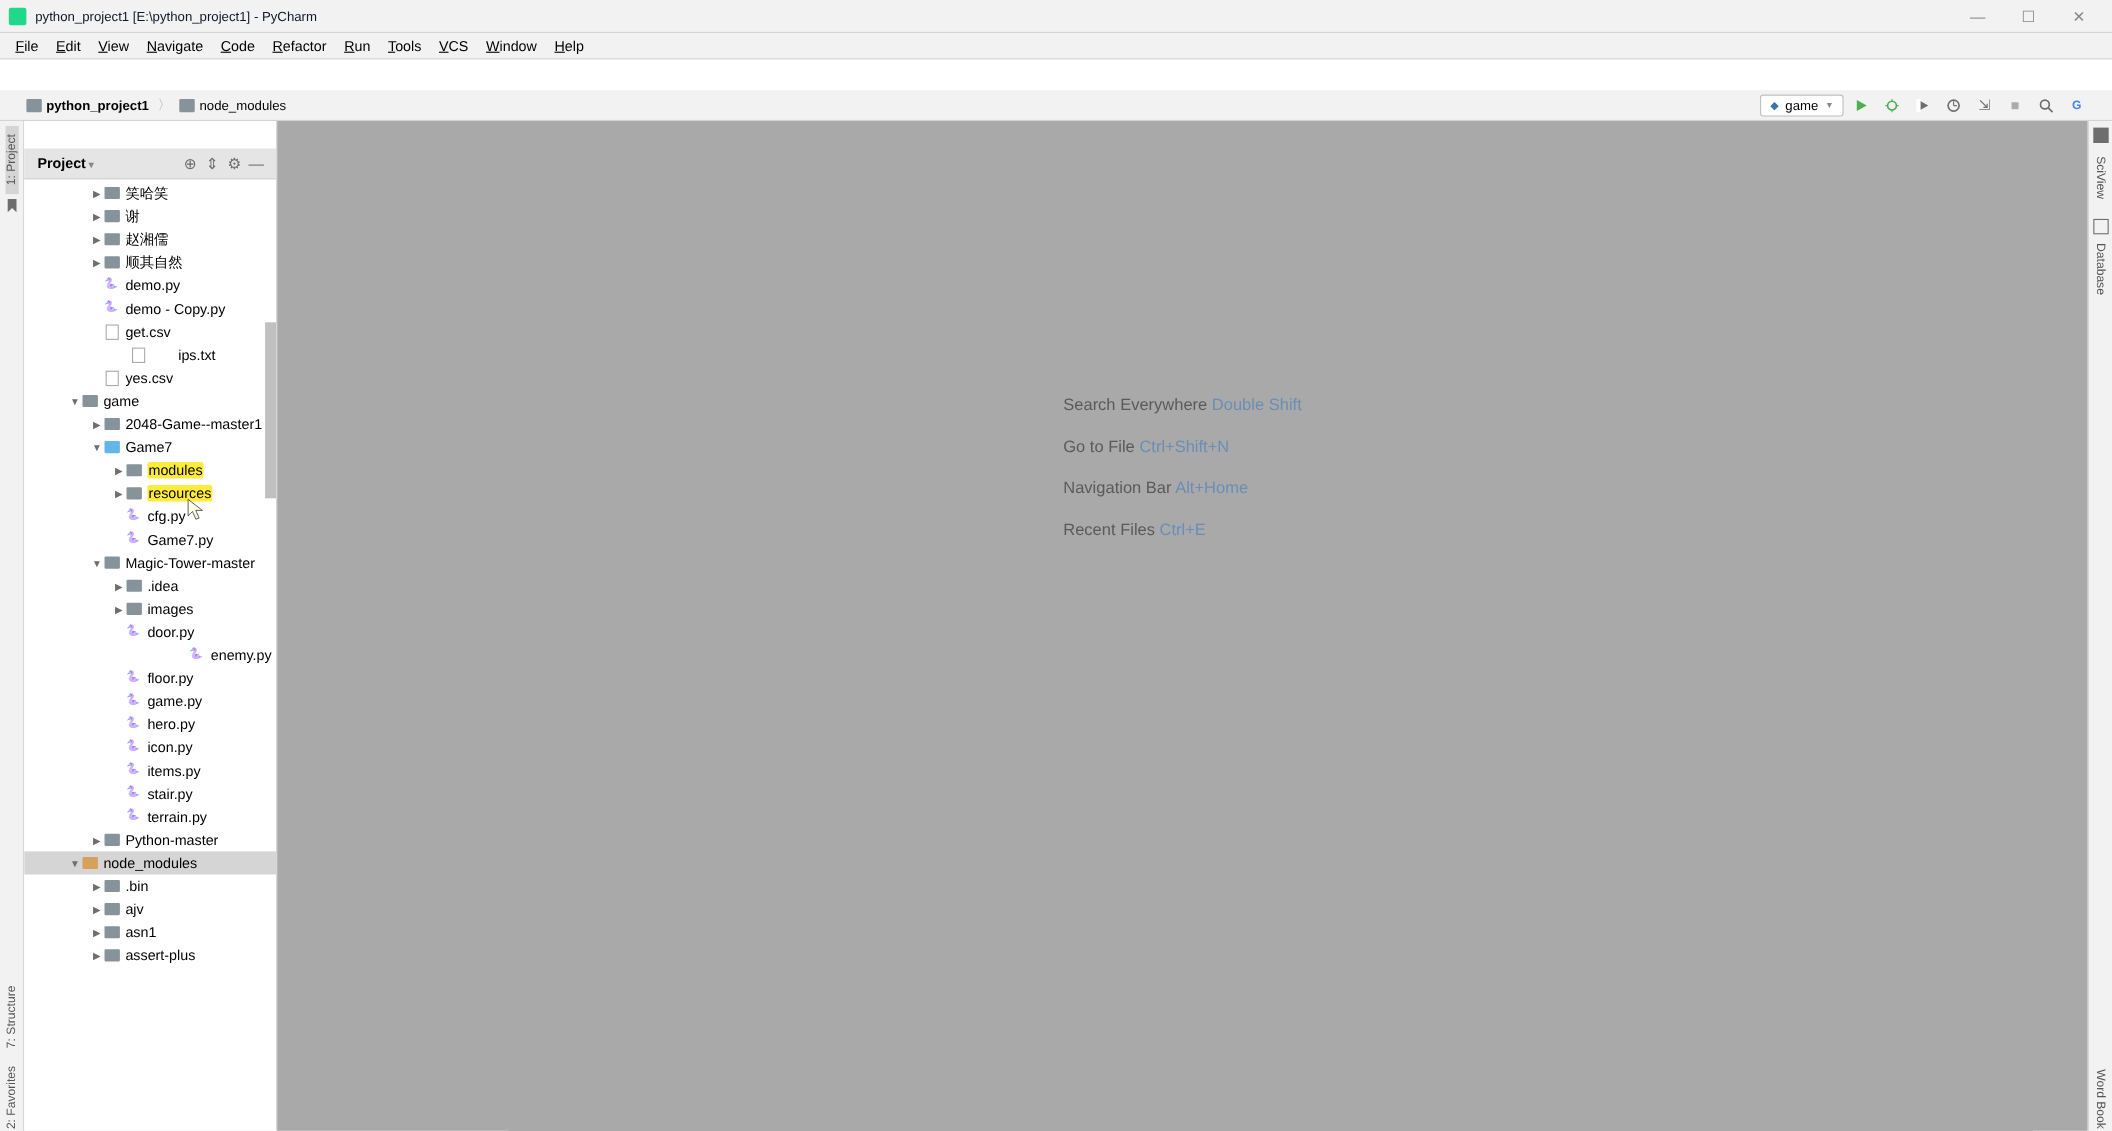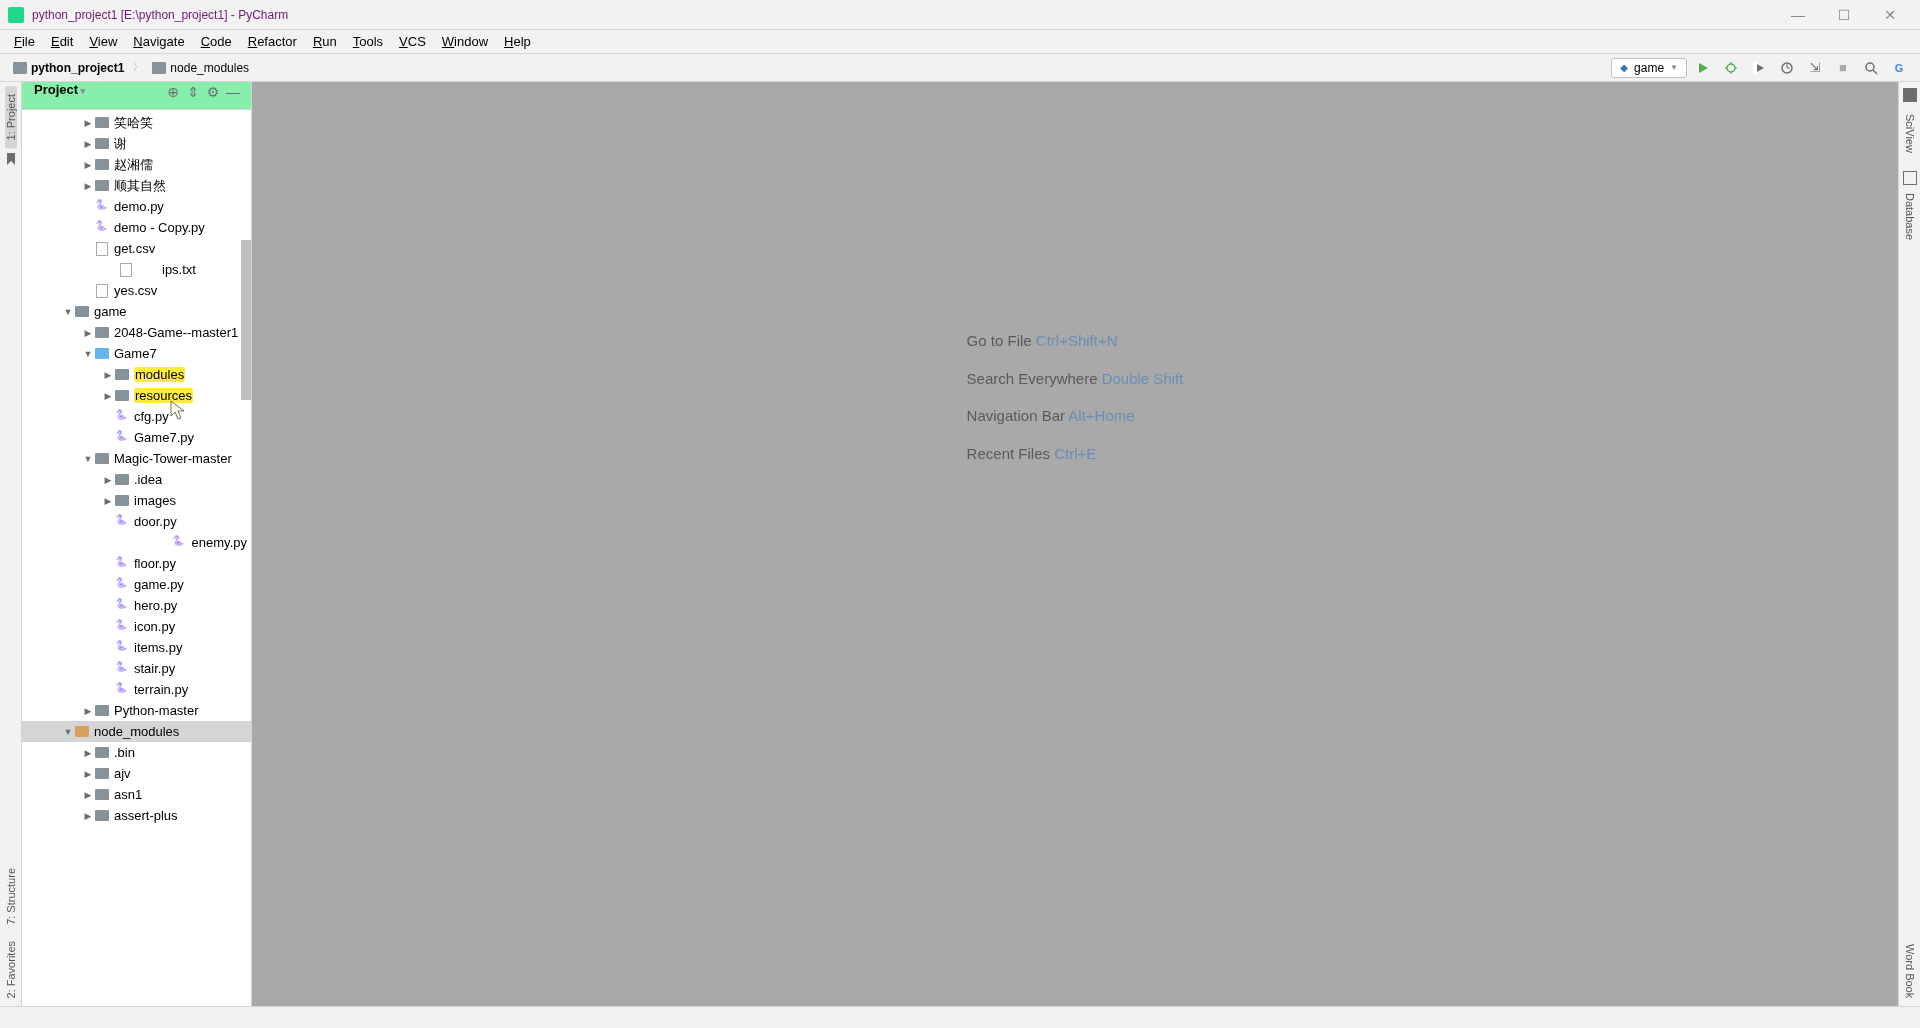--- a/index.html
+++ b/index.html
@@ -1,28 +1,28 @@
 <!DOCTYPE html>
 <html><head>
 <meta charset="utf-8">
 <style>
 * { margin: 0; padding: 0; box-sizing: border-box; font-family: "Segoe UI", Arial, sans-serif; }
 body { width: 1920px; height: 1028px; background: #fff; overflow: hidden; font-size: 13px; color: #000; }
 
 .titlebar { height: 30px; background: #f2f2f2; border-bottom: 1px solid #d4d4d4; display: flex; align-items: center; padding: 0 8px; }
 .titlebar .app-icon { width: 16px; height: 16px; background: #21d789; border-radius: 2px; margin-right: 8px; }
-.titlebar .title { color: #701a75; font-size: 12px; flex: 1; }
+.titlebar .title { color: #0f172a; font-size: 12px; flex: 1; }
 .titlebar .win-btns { display: flex; gap: 2px; }
 .titlebar .win-btn { width: 44px; height: 28px; display: flex; align-items: center; justify-content: center; color: #888; cursor: pointer; font-size: 14px; }
 
 .menubar { height: 24px; background: #f2f2f2; border-bottom: 1px solid #d4d4d4; display: flex; align-items: center; padding: 0 6px; }
 .menubar .menu-item { padding: 2px 8px; cursor: pointer; font-size: 13px; text-align: center; }
 .menubar .menu-item u { text-decoration: underline; }
 
-.navbar { height: 28px; background: #f2f2f2; border-bottom: 1px solid #d4d4d4; display: flex; padding: 0 9px; justify-content: space-between; }
+.navbar { height: 28px; background: #f2f2f2; border-bottom: 1px solid #d4d4d4; display: flex; padding: 0 20px; justify-content: space-between; margin-top: 28px; }
 .navbar .breadcrumb { display: flex; align-items: center; gap: 2px; font-size: 12px; }
 .navbar .breadcrumb .crumb { display: flex; align-items: center; gap: 4px; padding: 2px 4px; }
 .navbar .breadcrumb .sep { color: #aaa; margin: 0 2px; }
 .navbar .breadcrumb .fold-icon { width: 14px; height: 12px; background: #87939a; border-radius: 1px; display: inline-block; }
 .navbar .crumb.first { font-weight: bold; }
 .navbar .toolbar { display: flex; align-items: center; gap: 4px; }
 .navbar .run-config { border: 1px solid #c0c0c0; border-radius: 3px; padding: 2px 8px; display: flex; align-items: center; gap: 6px; font-size: 12px; background: #fff; }
 .navbar .run-config .py-icon { color: #3776ab; font-size: 10px; }
 .navbar .run-config .chev { color: #888; font-size: 8px; }
 .navbar .tbtn { width: 24px; height: 24px; display: flex; align-items: center; justify-content: center; cursor: pointer; color: #6e6e6e; }
@@ -35,21 +35,21 @@
 .leftrail { width: 22px; background: #f2f2f2; border-right: 1px solid #d4d4d4; display: flex; flex-direction: column; align-items: center; padding-top: 4px; }
 .leftrail .rail-label { writing-mode: vertical-rl; transform: rotate(180deg); font-size: 11px; color: #555; padding: 8px 0; cursor: pointer; }
 .leftrail .rail-label.active { background: #d5d5d5; }
 .leftrail .fill { flex: 1; }
 .leftrail .bm { width: 14px; height: 14px; margin-bottom: 6px; }
 
 .rightrail { width: 22px; background: #f2f2f2; border-left: 1px solid #d4d4d4; display: flex; flex-direction: column; align-items: center; padding-top: 6px; }
 .rightrail .rail-label { writing-mode: vertical-rl; font-size: 11px; color: #555; padding: 8px 0; cursor: pointer; }
 
 .project-panel { width: 230px; border-right: 1px solid #d4d4d4; display: flex; flex-direction: column; background: #fff; }
-.panel-header { height: 28px; background: #86efac; border-bottom: 1px solid #d4d4d4; display: flex; padding: 0 8px; }
+.panel-header { height: 28px; background: #e5e5e5; border-bottom: 1px solid #d4d4d4; display: flex; align-items: center; padding: 0 8px; margin-top: 25px; }
 .panel-header .panel-title { font-weight: bold; font-size: 13px; padding: 0 4px; cursor: pointer; }
 .panel-header .panel-title::after { content: " ▾"; font-size: 9px; color: #888; }
 .panel-header .fill { flex: 1; }
 .panel-header .pbtn { width: 20px; height: 20px; display: flex; align-items: center; justify-content: center; color: #6e6e6e; cursor: pointer; font-size: 14px; }
 
 .tree { flex: 1; overflow-y: auto; overflow-x: hidden; font-size: 13px; padding: 2px 0; position: relative; }
 .tree-row { display: flex; align-items: center; height: 21px; padding-right: 4px; cursor: pointer; white-space: nowrap; }
 .tree-row.selected { background: #d5d5d5; }
 .tree-row .arrow { width: 12px; text-align: center; color: #6e6e6e; font-size: 9px; }
 .tree-row .arrow.blank { visibility: hidden; }
@@ -424,22 +424,22 @@
       <div class="cursor-overlay">
         <svg viewBox="0 0 18 22">
             <path d="M1 1 L1 16 L5 12 L8 19 L11 18 L8 11 L14 11 Z" fill="#fffde7" stroke="#333" stroke-width="0.7"></path>
           </svg>
       </div>
     </div>
   </div>
 
   <div class="editor">
     <div class="welcome" id="welcome">
+        <div><span>Search Everywhere </span><span class="shortcut">Double Shift</span></div>
         <div><span>Go to File </span><span class="shortcut">Ctrl+Shift+N</span></div>
-        <div><span>Search Everywhere </span><span class="shortcut">Double Shift</span></div>
         <div><span>Navigation Bar </span><span class="shortcut">Alt+Home</span></div>
         <div><span>Recent Files </span><span class="shortcut">Ctrl+E</span></div>
       </div>
   </div>
 
   <div class="rightrail">
     <div style="width:14px;height:14px;background:#6e6e6e;margin-bottom:4px"></div>
     <div class="rail-label">SciView</div>
     <div style="height:10px"></div>
     <div style="width:14px;height:14px;border:1px solid #6e6e6e"></div>

